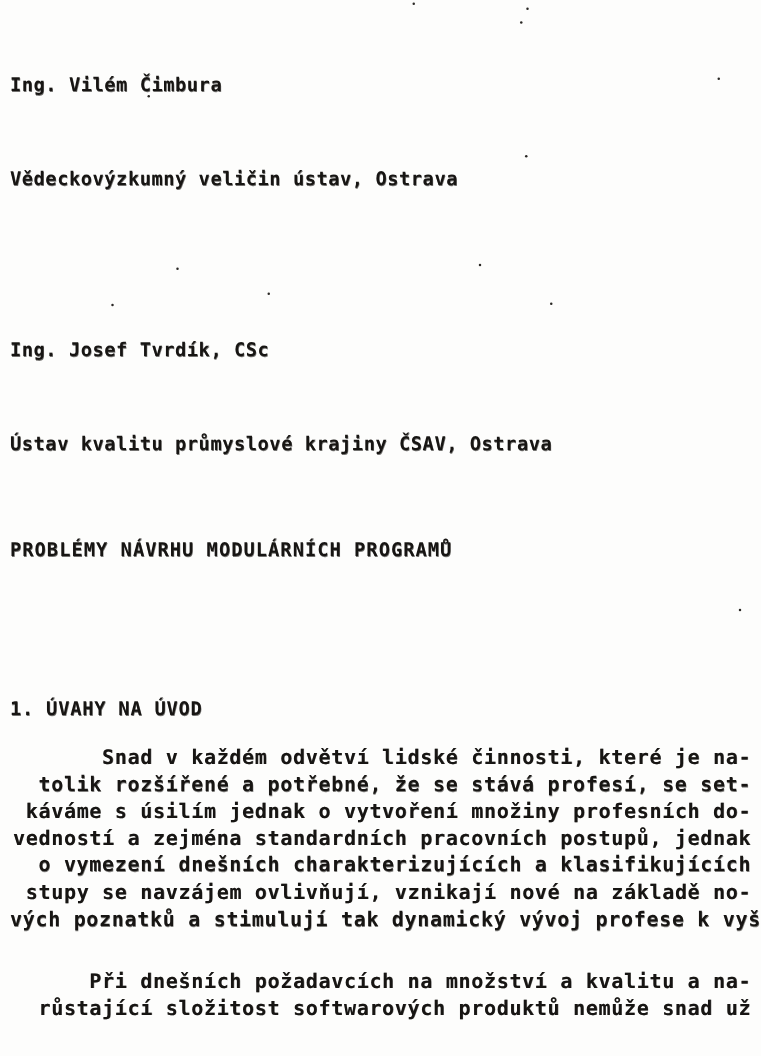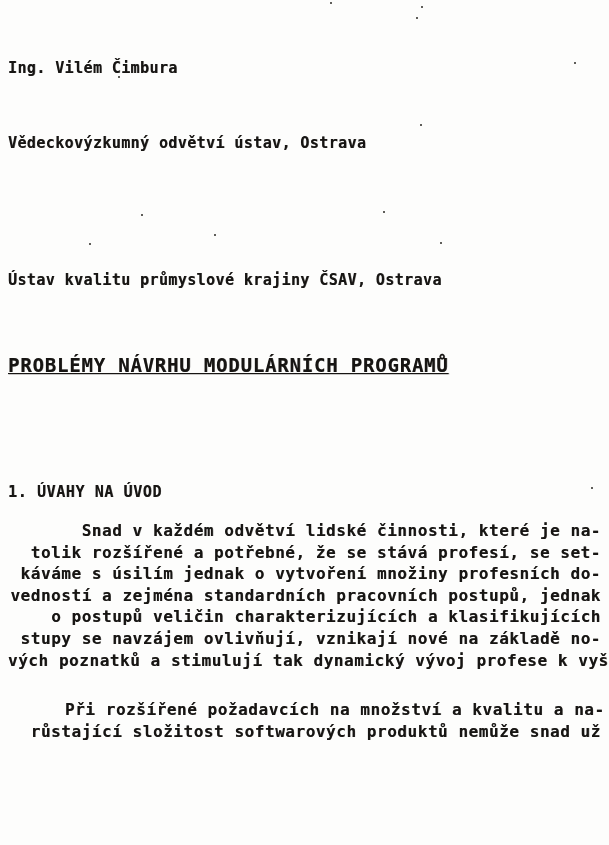--- a/index.html
+++ b/index.html
@@ -26,24 +26,23 @@
   }
   .author-block {
     line-height: 25px;
     font-size: 15px;
     letter-spacing: 0.4px;
     margin-bottom: 12px;
     white-space: pre;
   }
   .doc-title {
     line-height: 20px;
-    font-size: 19px;
+    font-size: 15px;
     letter-spacing: 0.8px;
     white-space: pre;
-    text-decoration: underline;
   }
   .section-heading {
     margin-top: 107px;
     line-height: 20px;
     font-size: 15px;
     letter-spacing: 0.6px;
     white-space: pre;
   }
   .paragraph {
     font-size: 16px;
@@ -69,43 +68,44 @@
     height: 2px;
   }
 </style>
 </head>
 <body>
 
 <div class="page">
 
   <div class="author-block">
     <div>Ing. Vilém Čimbura</div>
-    <div>Vědeckovýzkumný odvětví ústav, Ostrava</div>
+    <div>Vědeckovýzkumný veličin ústav, Ostrava</div>
   </div>
 
   <div class="author-block">
+    <div>Ing. Josef Tvrdík, CSc</div>
     <div>Ústav kvalitu průmyslové krajiny ČSAV, Ostrava</div>
   </div>
 
   <div class="doc-title">PROBLÉMY NÁVRHU MODULÁRNÍCH PROGRAMŮ</div>
 
   <div class="section-heading">1. ÚVAHY NA ÚVOD</div>
 
   <div class="paragraph p1">
     <div class="line indent">Snad v každém odvětví lidské činnosti, které je na-</div>
     <div class="line">tolik rozšířené a potřebné, že se stává profesí, se set-</div>
     <div class="line">káváme s úsilím jednak o vytvoření množiny profesních do-</div>
     <div class="line">vedností a zejména standardních pracovních postupů, jednak</div>
-    <div class="line">o postupů veličin charakterizujících a klasifikujících</div>
+    <div class="line">o vymezení dnešních charakterizujících a klasifikujících</div>
     <div class="line">stupy se navzájem ovlivňují, vznikají nové na základě no-</div>
     <div class="line">vých poznatků a stimulují tak dynamický vývoj profese k vyš-</div>
   </div>
 
   <div class="paragraph p2">
-    <div class="line indent">Při rozšířené požadavcích na množství a kvalitu a na-</div>
+    <div class="line indent">Při dnešních požadavcích na množství a kvalitu a na-</div>
     <div class="line">růstající složitost softwarových produktů nemůže snad už</div>
 
   </div>
 
   <div class="speck" style="left:421px; top:6px;"></div>
   <div class="speck" style="left:416px; top:17px;"></div>
   <div class="speck" style="left:574px; top:62px;"></div>
   <div class="speck" style="left:118px; top:76px;"></div>
   <div class="speck" style="left:420px; top:124px;"></div>
   <div class="speck" style="left:141px; top:214px;"></div>

